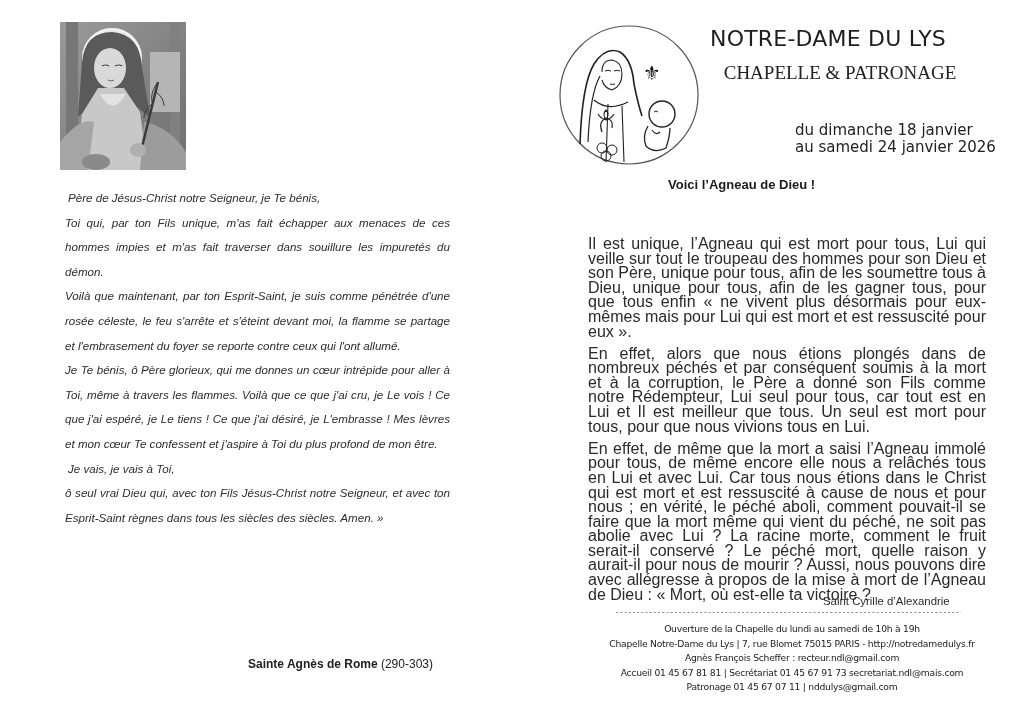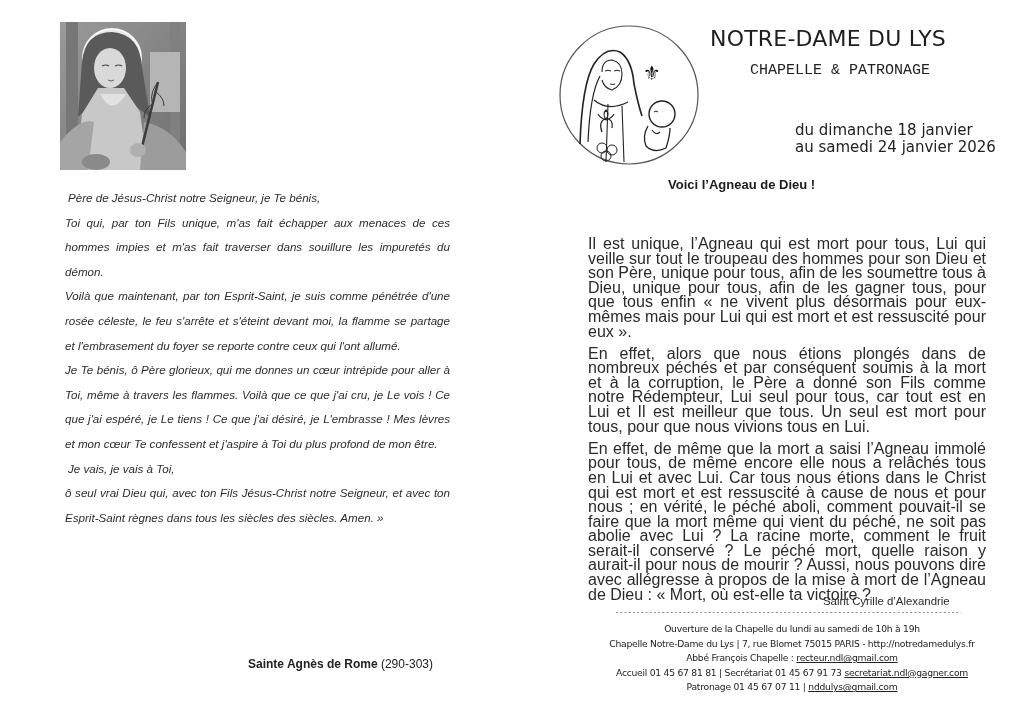--- a/index.html
+++ b/index.html
@@ -14,30 +14,30 @@
   .prayer { position: absolute; left: 65px; top: 186px; width: 385px; font-family: "Liberation Sans", sans-serif; font-style: italic; font-size: 11.6px; line-height: 24.6px; color: #2c2c2c; text-align: justify; }
   .prayer p { margin: 0; }
   .prayer .indent { padding-left: 3px; }
   .attribution-left { position: absolute; left: 248px; top: 657px; font-family: "Liberation Sans", sans-serif; font-size: 12px; color: #222; }
   .attribution-left b { font-weight: bold; }
 
   
   .logo { position: absolute; left: 46px; top: 24px; width: 142px; height: 142px; }
   .logo svg { width: 100%; height: 100%; display: block; }
   .title { position: absolute; left: 198px; top: 26px; width: 260px; font-family: "DejaVu Sans", sans-serif; font-size: 22px; letter-spacing: 0.2px; color: #1e1e1e; }
-  .subtitle { position: absolute; left: 198px; top: 62px; width: 260px; text-align: center; font-family: Liberation Mono, monospace; font-size: 15px; color: #222; }
+  .subtitle { position: absolute; left: 198px; top: 62px; width: 260px; text-align: center; font-family: Liberation Serif, serif; font-size: 19px; color: #222; }
   .dates { position: absolute; left: 283px; top: 122px; font-family: "DejaVu Sans", sans-serif; font-size: 15px; line-height: 17px; color: #222; }
   .reading-title { position: absolute; left: 156px; top: 177px; font-family: "Liberation Sans", sans-serif; font-weight: bold; font-size: 13px; color: #1c1c1c; }
   .reading { position: absolute; left: 76px; top: 213px; width: 398px; font-family: "Liberation Sans", sans-serif; font-size: 16px; line-height: 14.6px; color: #2a2a2a; text-align: justify; margin-top: 24px; }
   .reading p { margin: 0 0 7.5px 0; }
   .attribution-right { position: absolute; left: 311px; top: 595px; font-family: "Liberation Sans", sans-serif; font-size: 11.4px; color: #2a2a2a; }
   .divider { position: absolute; left: 103px; top: 608px; width: 346px; font-family: "Liberation Mono", monospace; font-size: 7px; color: #333; white-space: nowrap; overflow: hidden; }
   .footer { position: absolute; left: 60px; top: 622px; width: 440px; text-align: center; font-family: "DejaVu Sans", sans-serif; font-size: 9.2px; line-height: 14.6px; color: #222; letter-spacing: -0.25px; }
   .footer .line { white-space: nowrap; }
-  .footer a { color: #222; text-decoration: underline; }
+  .footer a { color: #222; }
 </style>
 </head>
 <body>
 
 <div class="page left">
   <div class="saint-image">
     <svg viewBox="0 0 126 148">
       <defs>
         <linearGradient id="bg" x1="0" y1="0" x2="1" y2="1">
           <stop offset="0" stop-color="#9a9a9a"></stop>
@@ -127,22 +127,22 @@
   </div>
 
   <div class="attribution-right">Saint Cyrille d’Alexandrie</div>
 
   <div class="divider">----------------------------------------------------------------------------------------------------------</div>
 
   <div class="footer">
     <div class="line">Ouverture de la Chapelle du lundi au samedi de 10h à 19h</div>
     <div class="line">Chapelle Notre-Dame du Lys | 7, rue Blomet 75015 PARIS - http://notredamedulys.fr</div>
     <div class="line">
-      <span>Abbé François Chapelle : </span><a>recteur.ndl@gmail.com</a>
+      <span>Agnès François Scheffer : </span><a>recteur.ndl@gmail.com</a>
     </div>
     <div class="line">
-      <span>Accueil 01 45 67 81 81 | Secrétariat 01 45 67 91 73 </span><a>secretariat.ndl@gagner.com</a>
+      <span>Accueil 01 45 67 81 81 | Secrétariat 01 45 67 91 73 </span><a>secretariat.ndl@mais.com</a>
     </div>
     <div class="line">
       <span>Patronage 01 45 67 07 11 | </span><a>nddulys@gmail.com</a>
     </div>
   </div>
 </div>
 
 </body></html>

